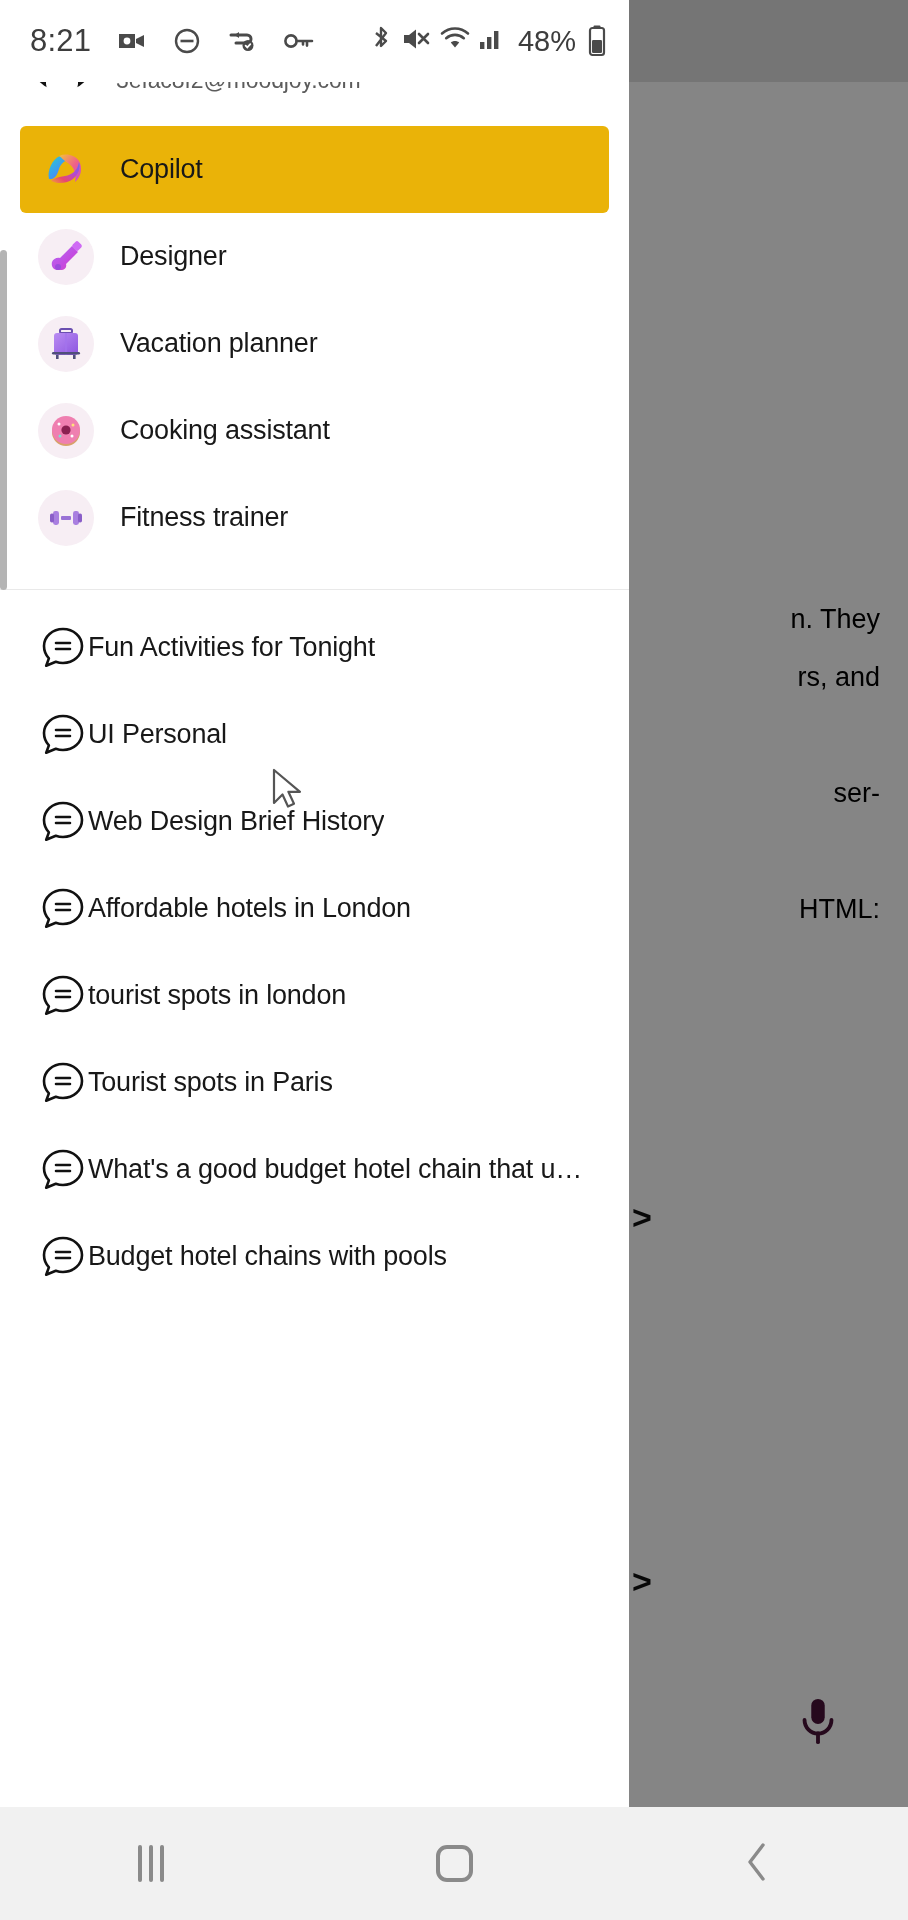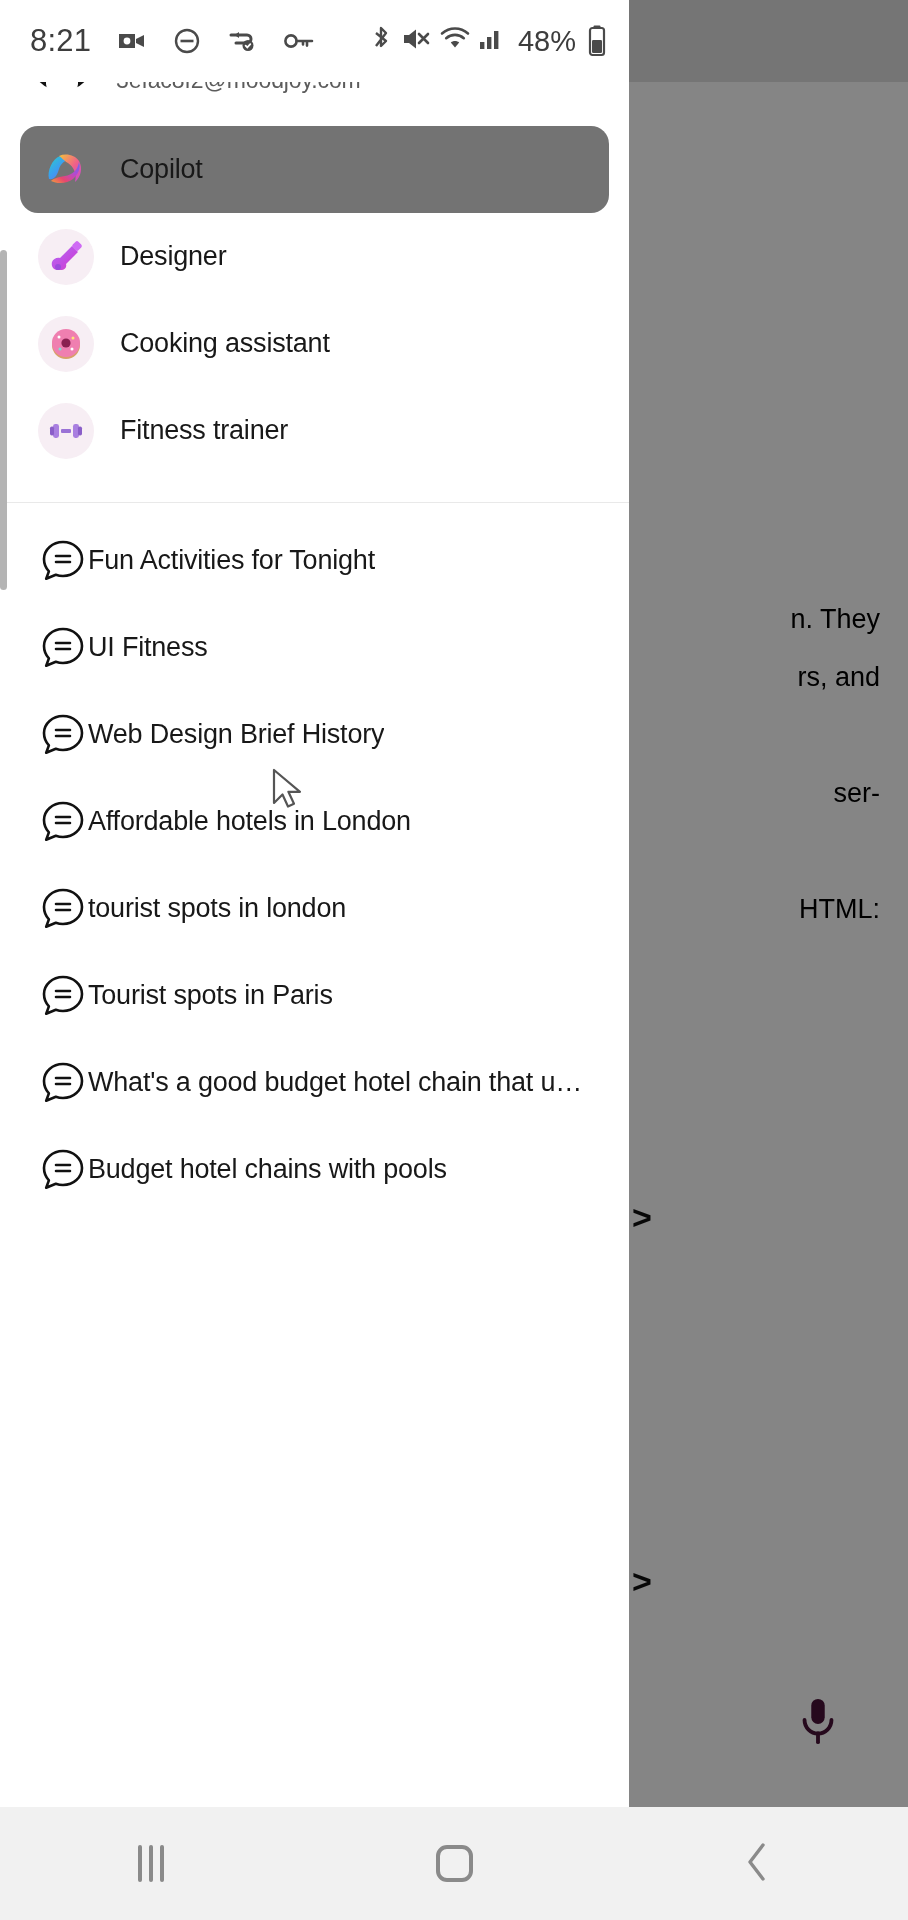--- a/index.html
+++ b/index.html
@@ -99,21 +99,21 @@
   .acct-chevron{
     flex:0 0 auto; color:#111; display:flex; align-items:center; padding-right:10px;
   }
 
   
   .applist{ padding:10px 20px 0 20px; }
   .approw{
     display:flex; align-items:center; gap:26px; height:87px;
     padding:0 18px; border-radius:18px; cursor:pointer;
   }
-  .approw.active{ background:#737373; }
+  .approw.active{ background:#eab308;border-radius:6px; }
   .appicon{
     width:56px; height:56px; border-radius:50%; flex:0 0 56px;
     display:flex; align-items:center; justify-content:center;
     position:relative; overflow:hidden;
   }
   .appicon.plain{ background:transparent; }
   .appicon.tint{ background:#f7eef4; }
   .applabel{ font-size:27px; color:#181818; letter-spacing:-.2px; }
 
   .divider{
@@ -315,20 +315,39 @@
             </linearGradient>
               </defs>
             <path d="M12 33c-5 0-7-4-6-8 1-3 5-5 8-4l12-12 6 6-12 12c1 3-1 6-4 6z" fill="url(#dg1)"></path>
             <rect x="27" y="5" width="8" height="8" rx="2" transform="rotate(45 31 9)" fill="#cf6bf4"></rect>
             <path d="M12 27c2 0 3 1 3 3s-1 3-3 3-3-1-3-3 1-3 3-3z" fill="#9b4bdc"></path>
           </svg>
         </span>
         <span class="applabel">Designer</span>
       </div>
 
+      <div class="approw">
+        <span class="appicon tint">
+          <svg width="40" height="40" viewBox="0 0 40 40">
+            <defs>
+                <linearGradient id="sc1" x1="0" y1="0" x2="1" y2="1">
+              <stop offset="0%" stop-color="#b98cf2"></stop>
+                  <stop offset="100%" stop-color="#8d55e0"></stop>
+            </linearGradient>
+              </defs>
+            <rect x="14" y="5" width="12" height="4" rx="1.6" fill="none" stroke="#6b4fb0" stroke-width="2"></rect>
+            <rect x="8" y="9" width="24" height="22" rx="3" fill="url(#sc1)"></rect>
+            <rect x="19" y="9" width="2" height="22" fill="#a274ec" opacity=".7"></rect>
+            <rect x="6" y="28" width="28" height="2.6" rx="1.3" fill="#4f4f7a"></rect>
+            <rect x="10" y="31" width="2.6" height="4" fill="#4f4f7a"></rect>
+            <rect x="27" y="31" width="2.6" height="4" fill="#4f4f7a"></rect>
+          </svg>
+        </span>
+        <span class="applabel">Vacation planner</span>
+      </div>
 
       <div class="approw">
         <span class="appicon tint">
           <svg width="40" height="40" viewBox="0 0 40 40">
             <circle cx="20" cy="21" r="14" fill="#d8a06a"></circle>
             <circle cx="20" cy="19" r="14" fill="#ef7fb0"></circle>
             <circle cx="20" cy="19" r="4.6" fill="#8a2050"></circle>
             <circle cx="13" cy="13" r="1.5" fill="#fff"></circle>
             <circle cx="27" cy="14" r="1.5" fill="#ffe27a"></circle>
             <circle cx="14" cy="25" r="1.5" fill="#7fe0d0"></circle>
@@ -366,21 +385,21 @@
         <span class="hlabel">Fun Activities for Tonight</span>
       </div>
 
       <div class="hrow">
         <span class="hicon">
           <svg width="50" height="50" viewBox="0 0 50 50">
               <path d="M25 6c10.5 0 19 7.6 19 17 0 9.4-8.5 17-19 17-2.6 0-5-.5-7.2-1.3l-9.6 4 2.7-7.3C7.6 31.8 6 27.6 6 23 6 13.6 14.5 6 25 6z" fill="none" stroke="#111" stroke-width="2.6" stroke-linejoin="round"></path>
               <path d="M18 20h14M18 26h14" stroke="#111" stroke-width="2.6" stroke-linecap="round"></path>
             </svg>
         </span>
-        <span class="hlabel">UI Fitness</span>
+        <span class="hlabel">UI Personal</span>
       </div>
 
 
       <div class="hrow">
         <span class="hicon">
           <svg width="50" height="50" viewBox="0 0 50 50">
               <path d="M25 6c10.5 0 19 7.6 19 17 0 9.4-8.5 17-19 17-2.6 0-5-.5-7.2-1.3l-9.6 4 2.7-7.3C7.6 31.8 6 27.6 6 23 6 13.6 14.5 6 25 6z" fill="none" stroke="#111" stroke-width="2.6" stroke-linejoin="round"></path>
               <path d="M18 20h14M18 26h14" stroke="#111" stroke-width="2.6" stroke-linecap="round"></path>
             </svg>
         </span>

